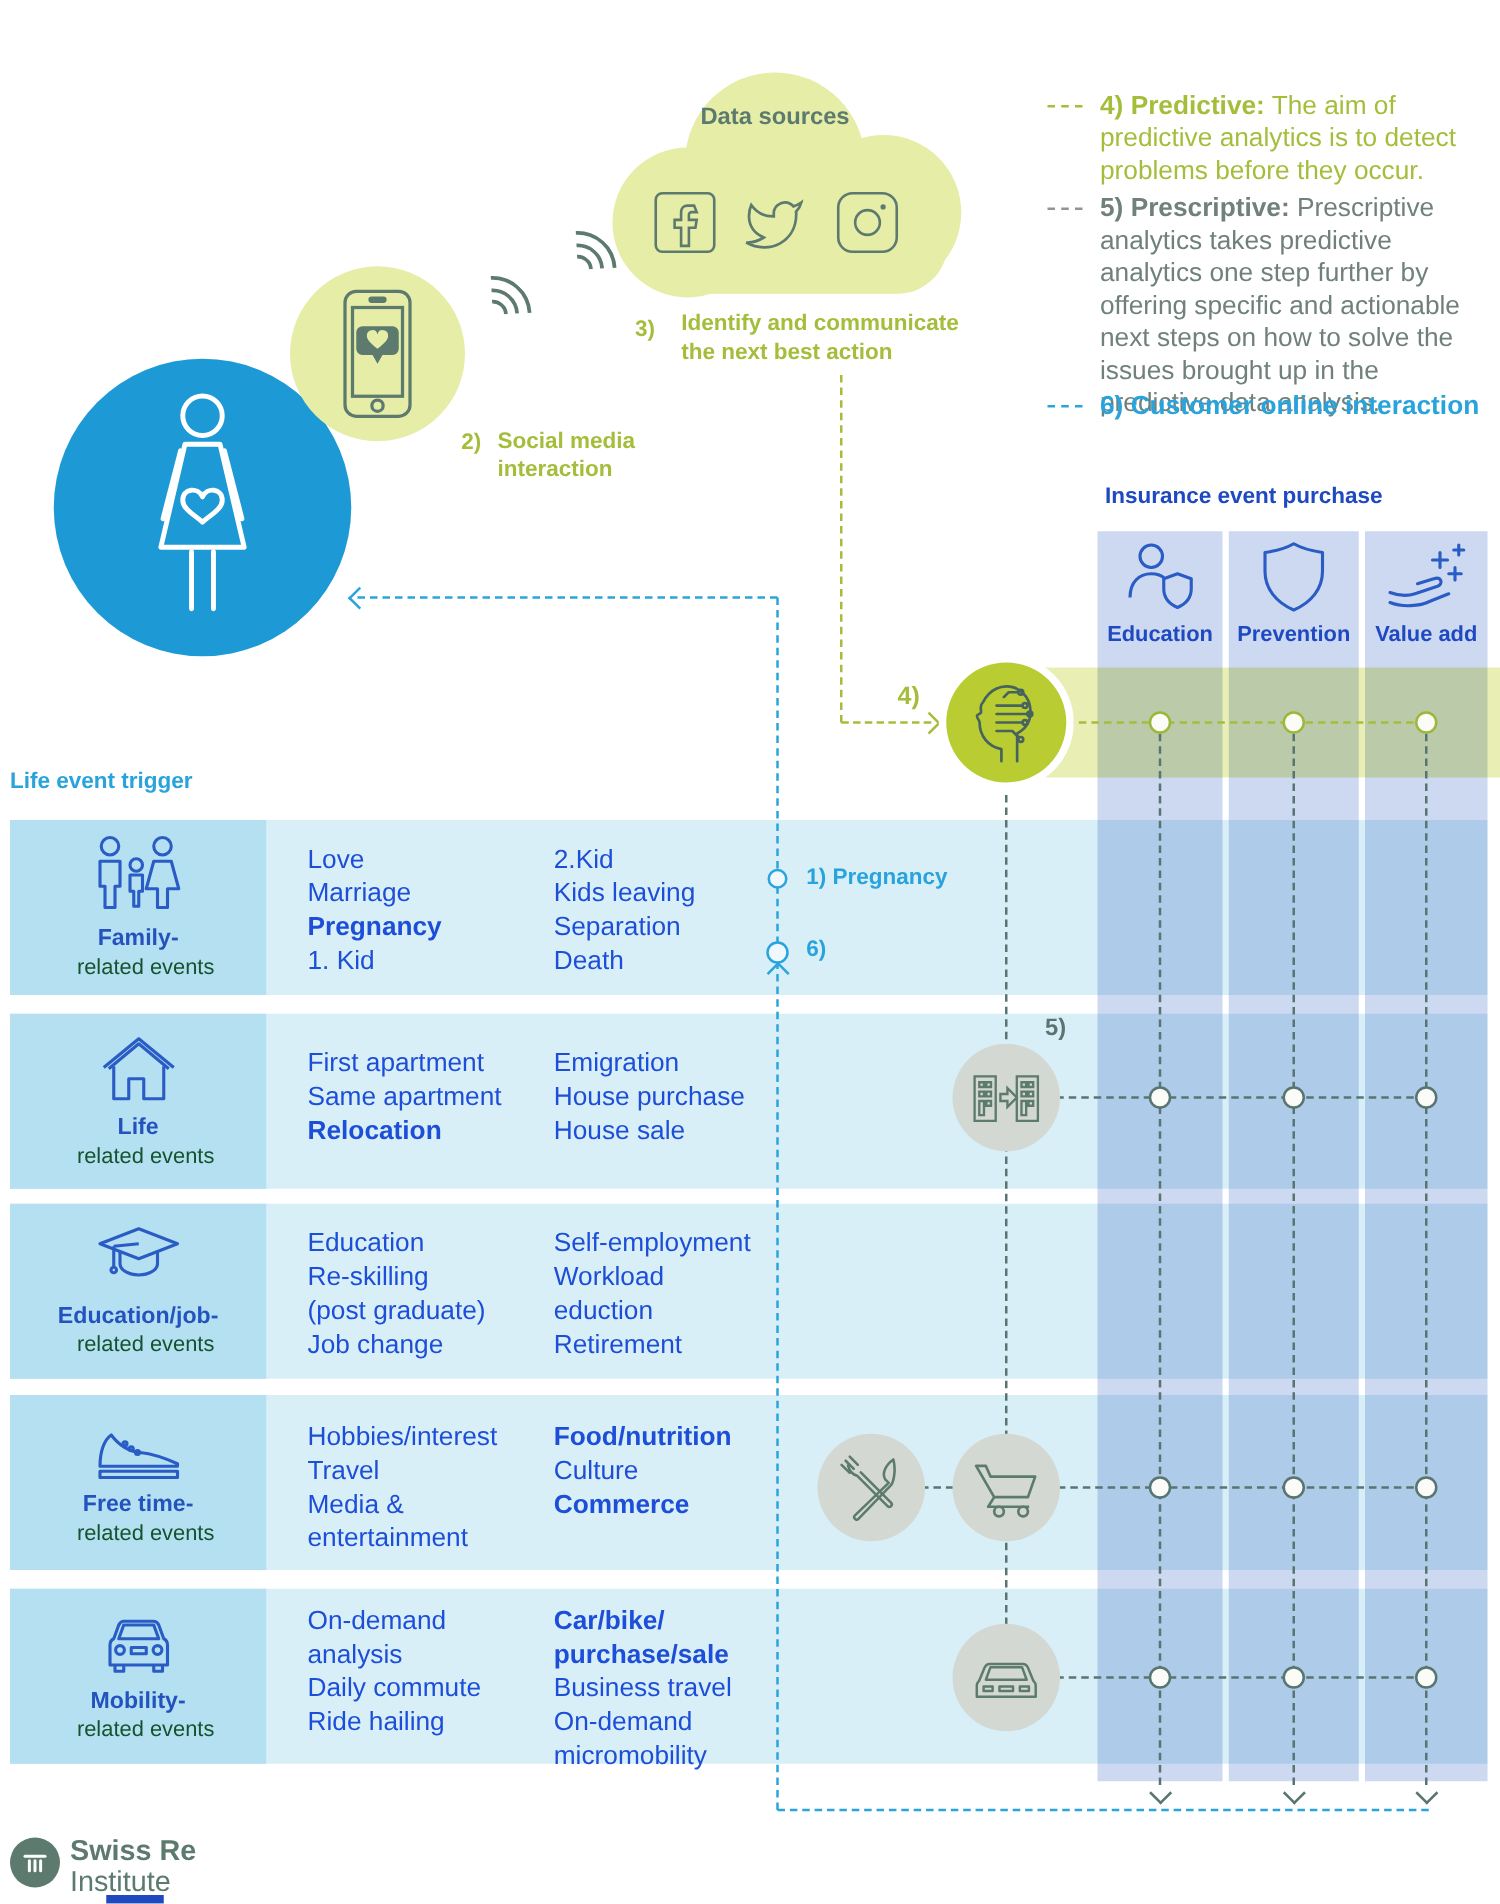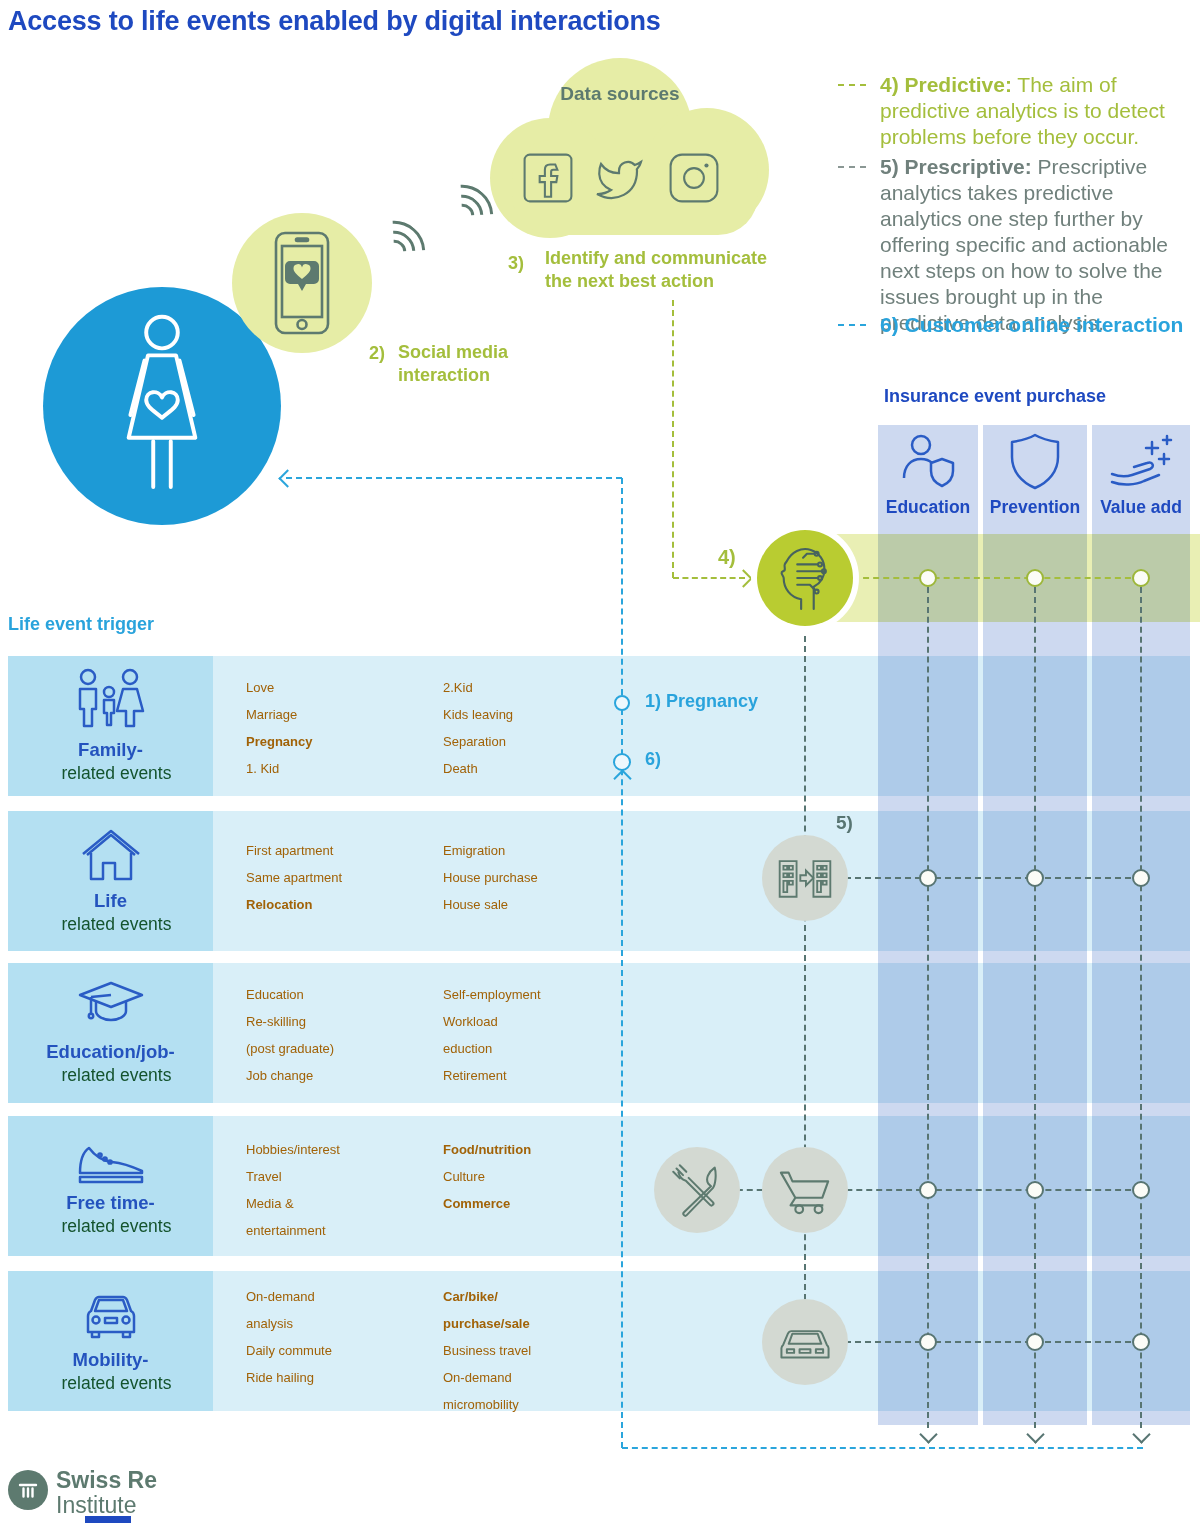--- a/index.html
+++ b/index.html
@@ -21,21 +21,21 @@
   .cloud-label{font-size:19px;font-weight:bold;color:#5d7a6f;line-height:23px;text-align:center;}
   
   .col{position:absolute;top:425px;height:1000px;background:#cdd9f0;z-index:1;}
   .colhead{position:absolute;left:0;right:0;top:6px;display:flex;flex-direction:column;align-items:center;}
   .collabel{font-size:17.5px;font-weight:bold;color:#1e49c0;margin-top:6px;white-space:nowrap;}
   .row{position:absolute;left:8px;width:1182px;height:140px;background:#d9eff8;mix-blend-mode:multiply;z-index:2;}
   .rowcell{position:absolute;left:0;top:0;width:205px;height:100%;background:#b4e0f2;
            display:flex;flex-direction:column;align-items:center;justify-content:center;}
   .cat-b{font-size:18.5px;font-weight:bold;color:#2453be;margin-top:7px;}
   .cat-r{font-size:17.5px;color:#14532d;margin-top:2px;margin-left:12px;}
-  .rowtext{position:absolute;font-size:13px;line-height:27px;color:#a16207;}
+  .rowtext{position:absolute;font-size:21px;line-height:27px;color:#1d4ed8;}
   .rowtext .b{font-weight:bold;}
   .yband{position:absolute;left:788px;top:534px;width:420px;height:88px;background:#e9efb4;
          mix-blend-mode:multiply;z-index:2;}
   
   .vdash{position:absolute;width:0;border-left:2px dashed #587572;z-index:4;}
   .hdash{position:absolute;height:0;border-top:2px dashed #587572;z-index:4;}
   .c-green{border-color:#a4be3c;}
   .c-cyan{border-color:#2aa5dc;}
   .c-gray{border-color:#8a9794;}
   .node{position:absolute;width:18px;height:18px;border-radius:50%;background:#fbfcf7;
@@ -62,21 +62,20 @@
   .lab{position:absolute;z-index:7;white-space:nowrap;}
   
   .brand{font-size:23px;font-weight:bold;color:#5d7a6f;line-height:24px;}
   .brand-sub{font-size:23px;color:#5d7a6f;line-height:24px;}
 </style>
 </head>
 <body>
 
 <div id="stage">
 
-  <div class="abs title" style="left:8px;top:6px;">Access to life events enabled by digital interactions</div>
 
   <div class="col" style="left:878px;width:100px;">
     <div class="colhead">
       <span>
         <svg width="64" height="60" viewBox="0 0 64 58" fill="none" stroke="#2a5cc5" stroke-width="2.5" stroke-linejoin="round">
           <circle cx="25" cy="13" r="9"></circle>
           <path d="M8 46 c0-12 7-19 17-19 4 0 8 1 11 4"></path>
           <path d="M46 27 l11 4 v8 c0 7-4 12-11 15 -7-3-11-8-11-15 v-8 z"></path>
         </svg>
       </span>

